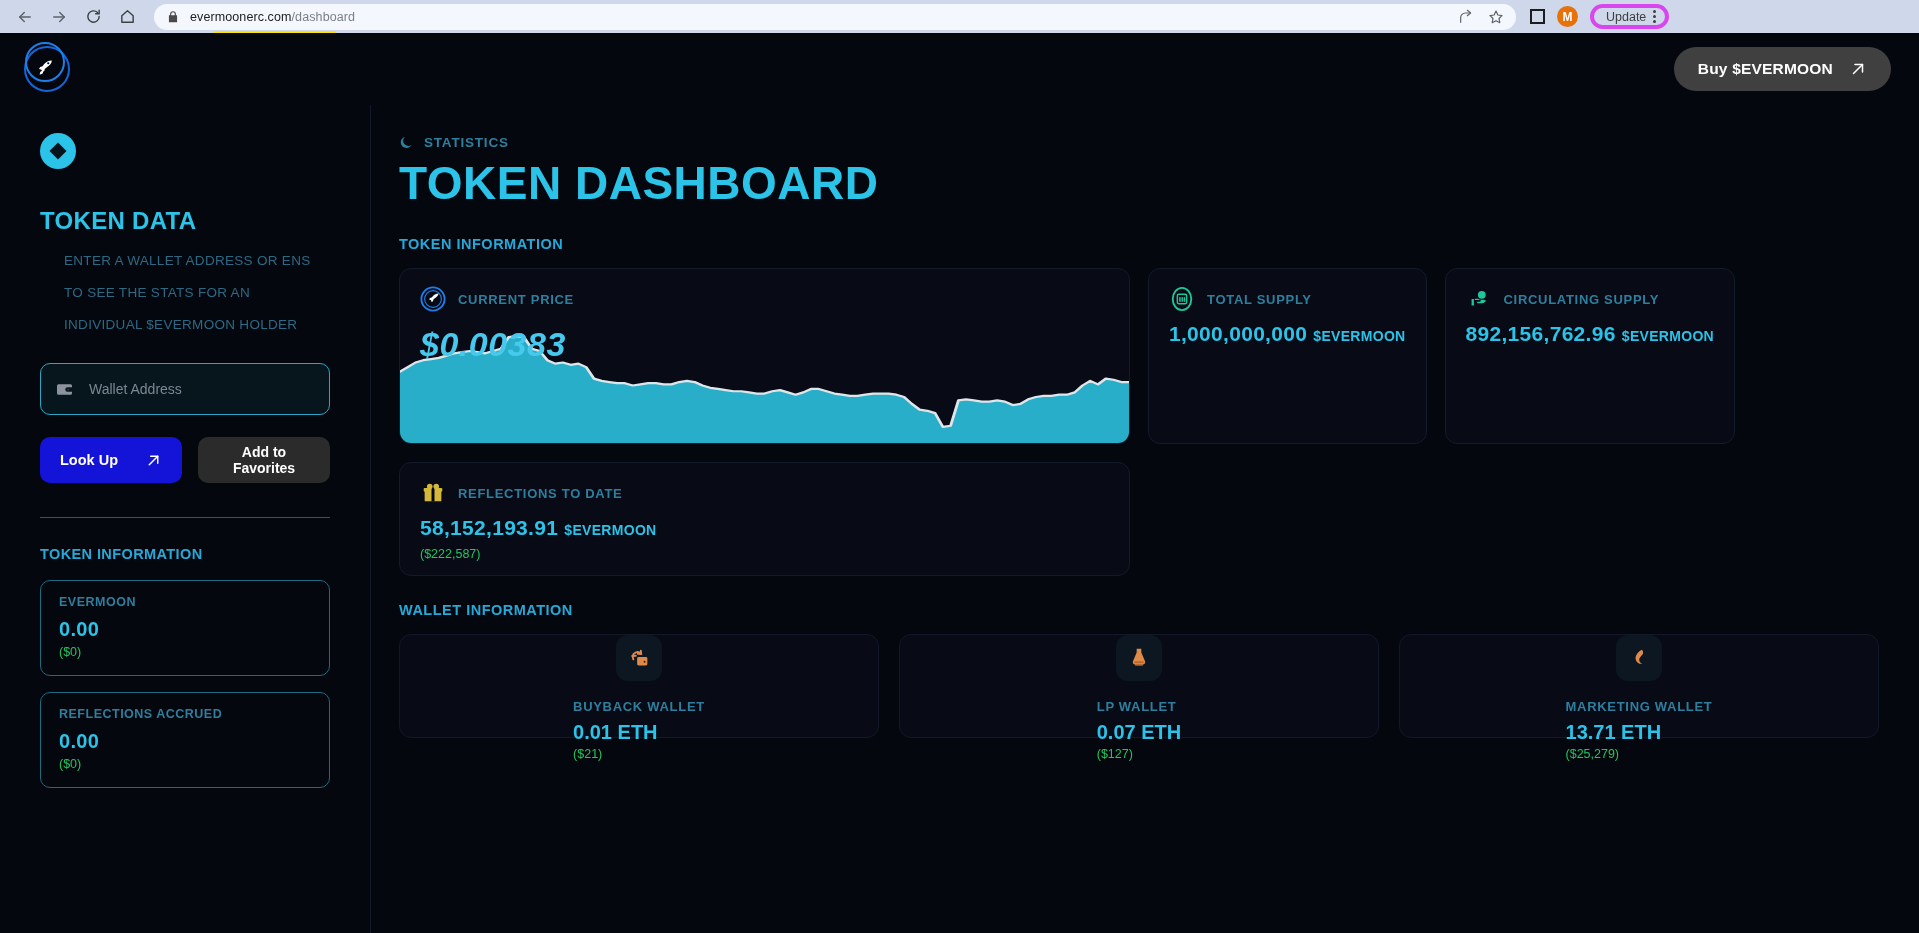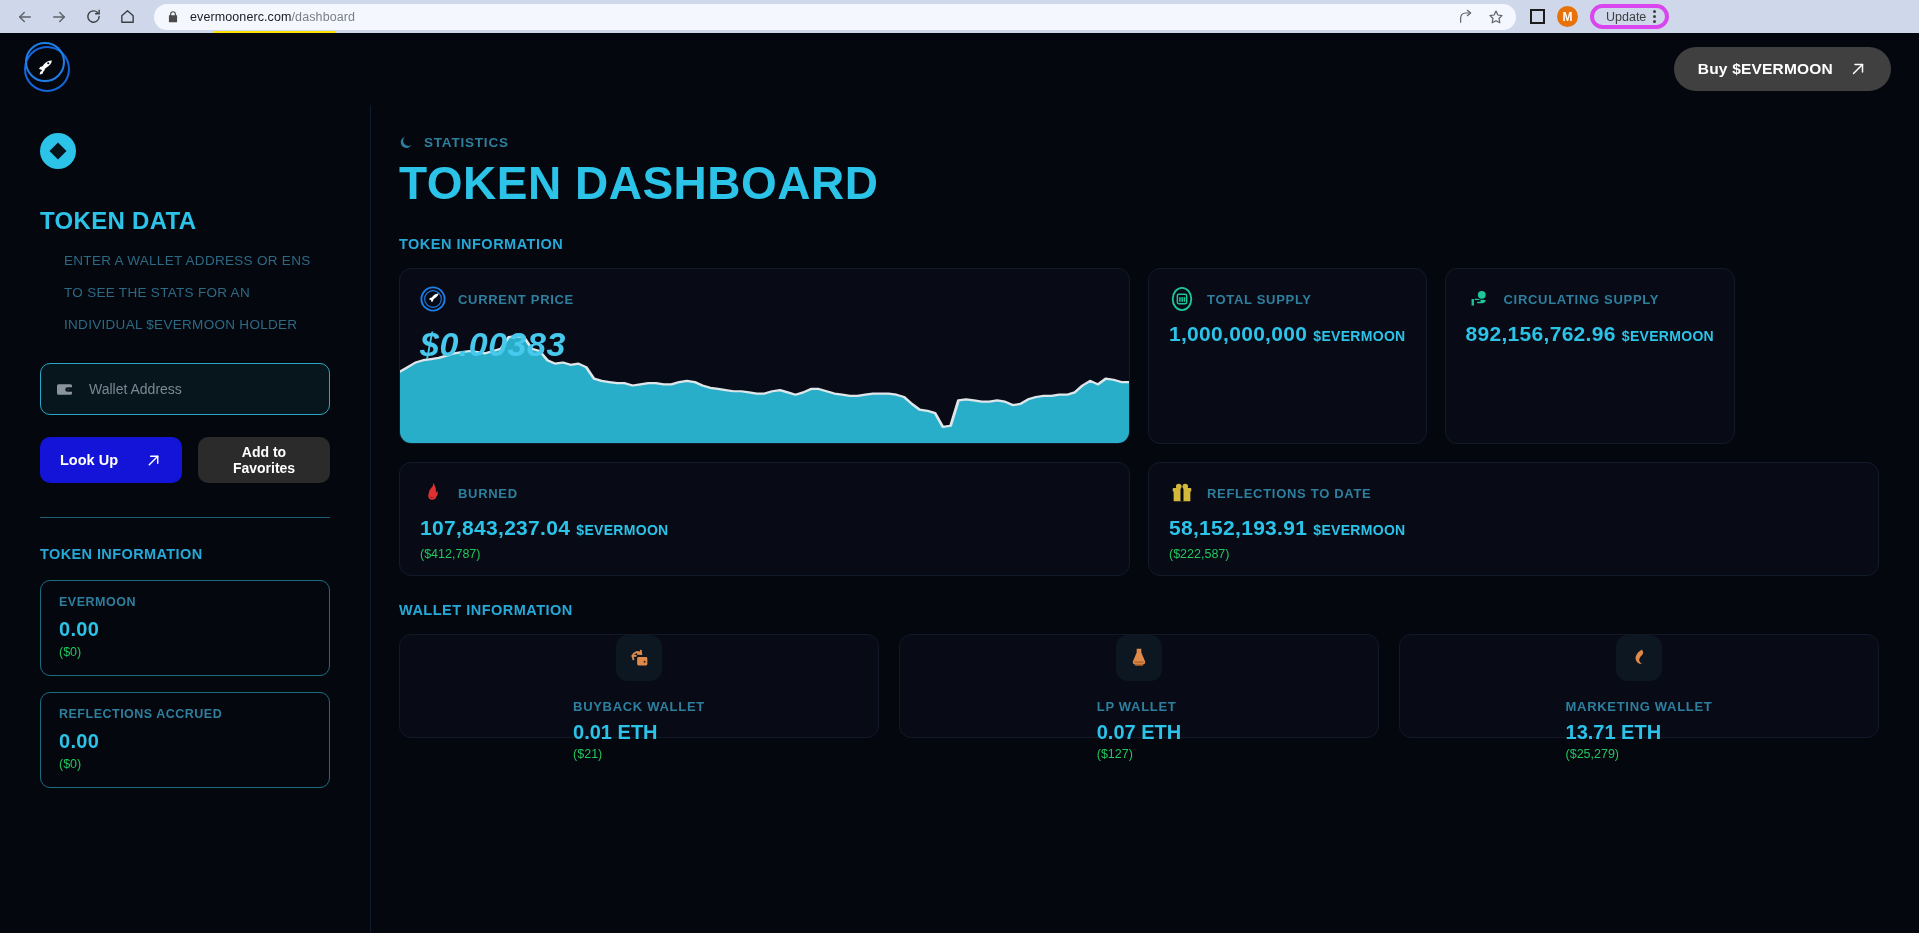--- a/index.html
+++ b/index.html
@@ -438,31 +438,20 @@
                 <path d="M9.5 15h5.5c1.2 0 1.2 2 0 2h-3v1.6h5.5c2 0 4-2.4 4-2.4s-1-1.3-2.6-1.3h-4c-.7-.8-1.6-1.2-2.6-1.2H9.5z" fill="#1dc79b"></path>
               </svg>
               <span class="lbl">CIRCULATING SUPPLY</span>
             </div>
             <div class="card-val"><span>892,156,762.96</span> <span class="unit">$EVERMOON</span></div>
           </div>
         </div>
       </div>
 
       <div class="grid-2 mt18">
-        <div class="card">
-          <div class="card-head">
-            <svg class="icon-badge" viewBox="0 0 28 28">
-              <path d="M14 3c1 4-2.5 5.5-3.8 8.2C8.6 14.4 9.6 19 14 19s6-3.6 4.6-7.4c-.5 1.2-1.5 1.9-1.5 1.9s1-5.6-3.1-10.5z" fill="#e03131"></path>
-              <circle cx="13.2" cy="17" r="3.4" fill="none" stroke="#e03131" stroke-width="1.8"></circle>
-            </svg>
-            <span class="lbl">BURNED</span>
-          </div>
-          <div class="card-val"><span>107,843,237.04</span> <span class="unit">$EVERMOON</span></div>
-          <div class="card-sub">($412,787)</div>
-        </div>
 
         <div class="card">
           <div class="card-head">
             <svg class="icon-badge" viewBox="0 0 28 28">
               <rect x="5" y="11" width="18" height="12" rx="1" fill="#d4b83c"></rect>
               <rect x="4" y="8.5" width="20" height="4" rx="1" fill="#d4b83c"></rect>
               <rect x="12.4" y="8.5" width="3.2" height="14.5" fill="#05070f"></rect>
               <circle cx="10.5" cy="7" r="3" fill="#d4b83c"></circle>
                 <circle cx="17.5" cy="7" r="3" fill="#d4b83c"></circle>
             </svg>

